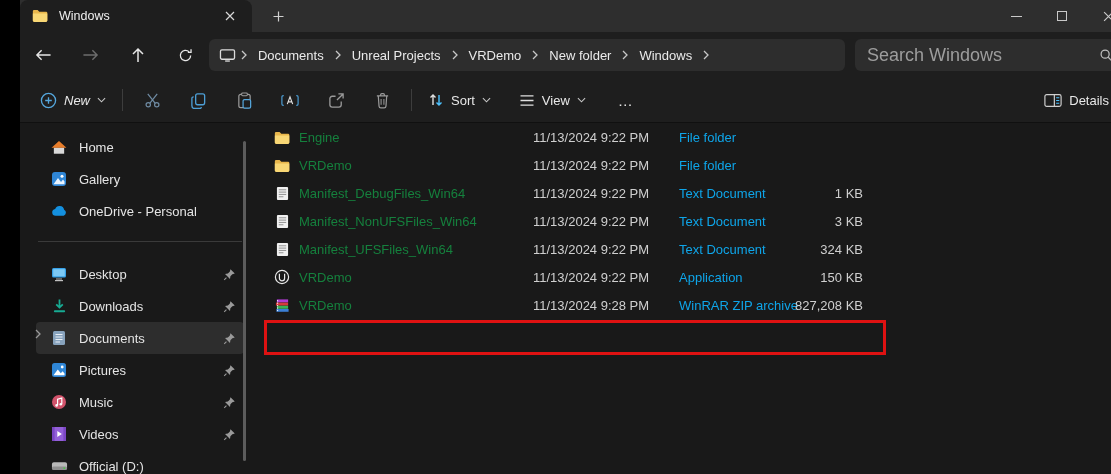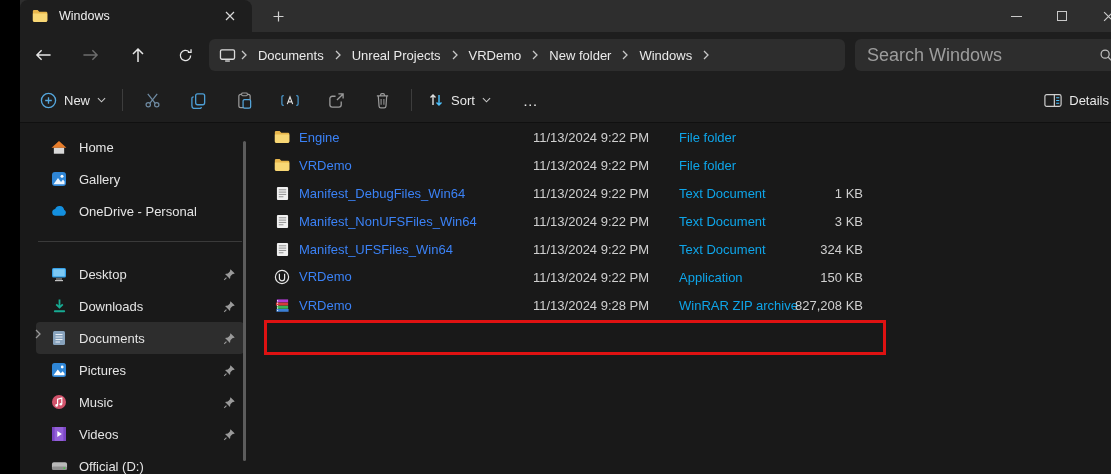--- a/index.html
+++ b/index.html
@@ -24,21 +24,21 @@
   .addressbar { width:646px; height:32px; background:#2d2d2d; border-radius:6px; display:flex; align-items:center; padding:0 10px; overflow:hidden; }
   .crumb { font-size:13px; color:#eaeaea; padding:0 6px; white-space:nowrap; }
   .crumb-sep { display:flex; align-items:center; padding:0 5px; }
   .searchbar { flex:1; height:32px; background:#2d2d2d; border-radius:6px; margin-left:10px; margin-right:6px; display:flex; align-items:center; padding:0 12px; }
   .searchbar input { flex:1; background:transparent; border:none; outline:none; color:#e0e0e0; font-size:18px; font-family:inherit; }
   .searchbar input::placeholder { color:#9d9d9d; }
 
   
   .toolbar { position:absolute; left:0; top:78px; width:1111px; height:45px; background:#1e1e1e; border-bottom:1px solid #101010; display:flex; align-items:center; }
   .tbtn { display:flex; align-items:center; gap:7px; padding:0 10px; height:32px; border-radius:4px; font-size:13px; color:#e8e8e8; }
-  .tb-new { margin-left:10px; }
+  .tb-new { margin-left:10px;font-style:italic; }
   .tbdivider { width:1px; height:22px; background:#3d3d3d; margin:0 6px; }
   .tbicon { width:46px; height:32px; display:flex; align-items:center; justify-content:center; border-radius:4px; }
   .tb-right { margin-left:auto; margin-right:12px; }
   .ellipsis { font-size:15px; letter-spacing:1px; color:#e8e8e8; padding:0 12px; }
 
   
   .content { position:absolute; left:8px; top:123px; width:1111px; height:351px; display:flex; background:#191919; }
 
   
   .sidebar { position:relative; width:232px; height:100%; padding-top:8px; flex:none; }
@@ -54,21 +54,21 @@
   
   .filelist { position:relative; flex:1; height:100%; }
   .lheader { position:relative; display:grid; grid-template-columns:267px 144px 122px 78px; height:33px; align-items:center; font-size:12.5px; color:#d6d6d6; }
   .lheader .hname { padding-left:24px; }
   .lheader .hdate { padding-left:6px; }
   .lheader .htype { padding-left:8px; }
   .lheader .hsize { padding-left:6px; }
   .hsep { position:absolute; top:6px; width:1px; height:24px; background:#3f3f3f; }
   .sortchev { position:absolute; left:112px; top:1px; }
   .lrow { display:grid; grid-template-columns:267px 144px 122px 78px; height:28px; align-items:center; font-size:13px; }
-  .cname { display:flex; align-items:flex-start; gap:8px; padding-left:13px; color:#3b82f6; white-space:nowrap; overflow:hidden; }
+  .cname { display:flex; align-items:flex-end; gap:8px; padding-left:13px; color:#15803d; white-space:nowrap; overflow:hidden; }
   .cdate { padding-left:6px; color:#cfcfcf; white-space:nowrap; }
   .ctype { padding-left:8px; color:#0ea5e9; white-space:nowrap; }
   .csize { text-align:right; padding-right:8px; color:#cfcfcf; white-space:nowrap; }
   .fileicon { width:18px; display:flex; justify-content:center; flex:none; }
   .redbox { position:absolute; left:4px; top:197px; width:622px; height:35px; border:3px solid #de1212; pointer-events:none; }
 </style>
 </head>
 <body>
 
 <div class="win">
@@ -246,20 +246,33 @@
         <svg width="16" height="16" viewBox="0 0 16 16">
             <path d="M5 13V3M2.5 5.5L5 3l2.5 2.5" stroke="#e0e0e0" fill="none" stroke-width="1.4"></path>
             <path d="M11 3v10M8.5 10.5L11 13l2.5-2.5" stroke="#4cc2ff" fill="none" stroke-width="1.4"></path>
           </svg>
       </span>
       <span>Sort</span>
       <svg width="9" height="6" viewBox="0 0 10 6">
           <path d="M1 1l4 4 4-4" stroke="#c8c8c8" stroke-width="1.2" fill="none"></path>
         </svg>
     </div>
+    <div class="tbtn" style="margin-left:8px">
+      <span style="display:flex">
+        <svg width="16" height="13" viewBox="0 0 16 14">
+            <g stroke="#e0e0e0" stroke-width="1.4">
+              <path d="M1 2h14M1 7h14M1 12h14"></path>
+            </g>
+          </svg>
+      </span>
+      <span>View</span>
+      <svg width="9" height="6" viewBox="0 0 10 6">
+          <path d="M1 1l4 4 4-4" stroke="#c8c8c8" stroke-width="1.2" fill="none"></path>
+        </svg>
+    </div>
     <div class="ellipsis" style="margin-left:10px">…</div>
 
     <div class="tbtn tb-right">
       <span style="display:flex">
         <svg width="18" height="15" viewBox="0 0 20 16">
             <rect x="1" y="1.5" width="18" height="13" rx="2" fill="none" stroke="#cfcfcf" stroke-width="1.3"></rect>
             <path d="M11.5 1.5v13" stroke="#cfcfcf" stroke-width="1.3"></path>
             <g stroke="#4cc2ff" stroke-width="1.2">
               <path d="M13.5 5H17M13.5 8H17M13.5 11H17"></path>
             </g>

